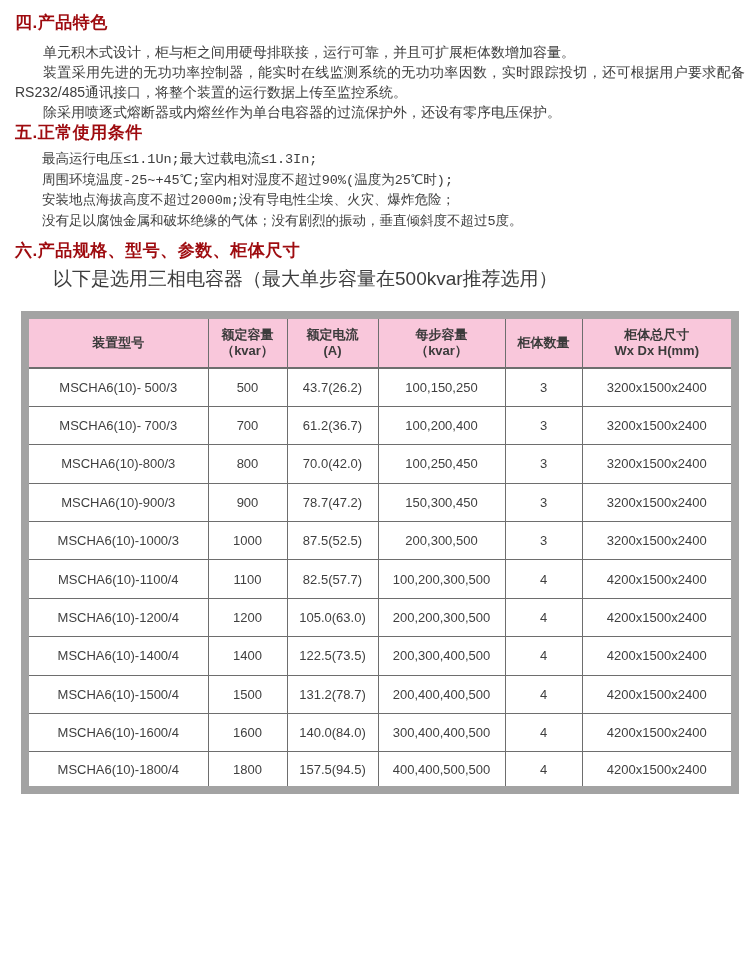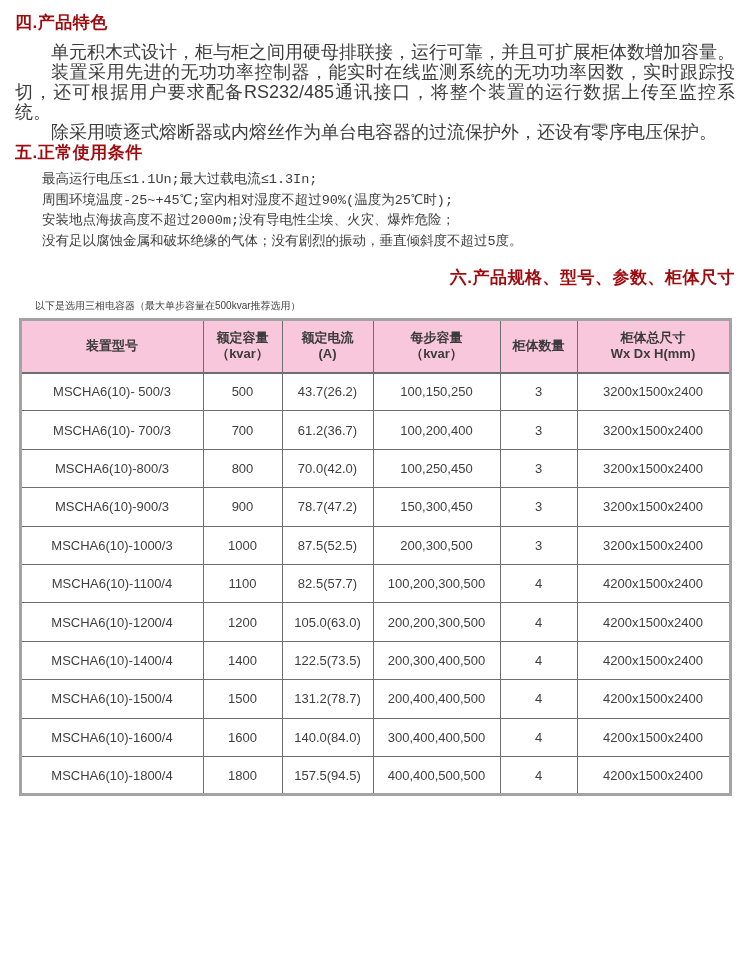--- a/index.html
+++ b/index.html
@@ -1,39 +1,39 @@
 <!DOCTYPE html>
 <html><head>
 <meta charset="utf-8">
 <style>
   html,body{margin:0;padding:0;}
   body{
     width:750px;height:957px;background:#ffffff;
     font-family:"Liberation Sans","DejaVu Sans",sans-serif;
     color:#3b3b3b;overflow:hidden;
   }
-  .page{box-sizing:border-box;width:750px;height:957px;padding:12px 15px 0 15px;}
+  .page{box-sizing:border-box;width:750px;height:957px;padding:12px 5px 0 15px;}
   .sec-title{
     font-size:17px;font-weight:bold;color:#9e0b0f;
     margin:0;line-height:22px;letter-spacing:.5px;
   }
   .sec-title.mt1{}
-  .sec-title.mt2{margin-top:15px;text-align:right;}
+  .sec-title.mt2{margin-top:8px;}
   .para-block{margin-top:8px;}
   .para{
-    margin:0;font-size:18px;line-height:20px;color:#3d3d3d;
+    margin:0;font-size:14px;line-height:20px;color:#3d3d3d;
     text-indent:2em;text-align:justify;
   }
   .cond-block{margin-top:6px;font-family:Liberation Mono, monospace;}
   .cond{margin:0;font-size:13.5px;line-height:20.5px;color:#3d3d3d;text-indent:2em;}
-  .subtitle{margin:7px 0 0 0;font-size:10px;line-height:20px;color:#3d3d3d;text-indent:2em;}
+  .subtitle{margin:7px 0 0 0;font-size:19px;line-height:20px;color:#3d3d3d;text-indent:2em;}
   table.spec{
-    width:710px;margin:2px auto 0 auto;
+    width:710px;margin:22px auto 0 auto;
     border-collapse:collapse;table-layout:fixed;
-    border:3px solid #a3a3a3;
+    border:8px solid #a3a3a3;
   }
   table.spec th,table.spec td{
     border:1px solid #6e6e6e;text-align:center;vertical-align:middle;
     padding:0 2px;overflow:hidden;
   }
   table.spec thead tr{height:53px;}
   table.spec th{
     background:#f9c7db;font-size:13px;font-weight:bold;color:#3b3b3b;
     white-space:pre-line;line-height:16px;border-bottom:2px solid #6e6e6e;
   }

